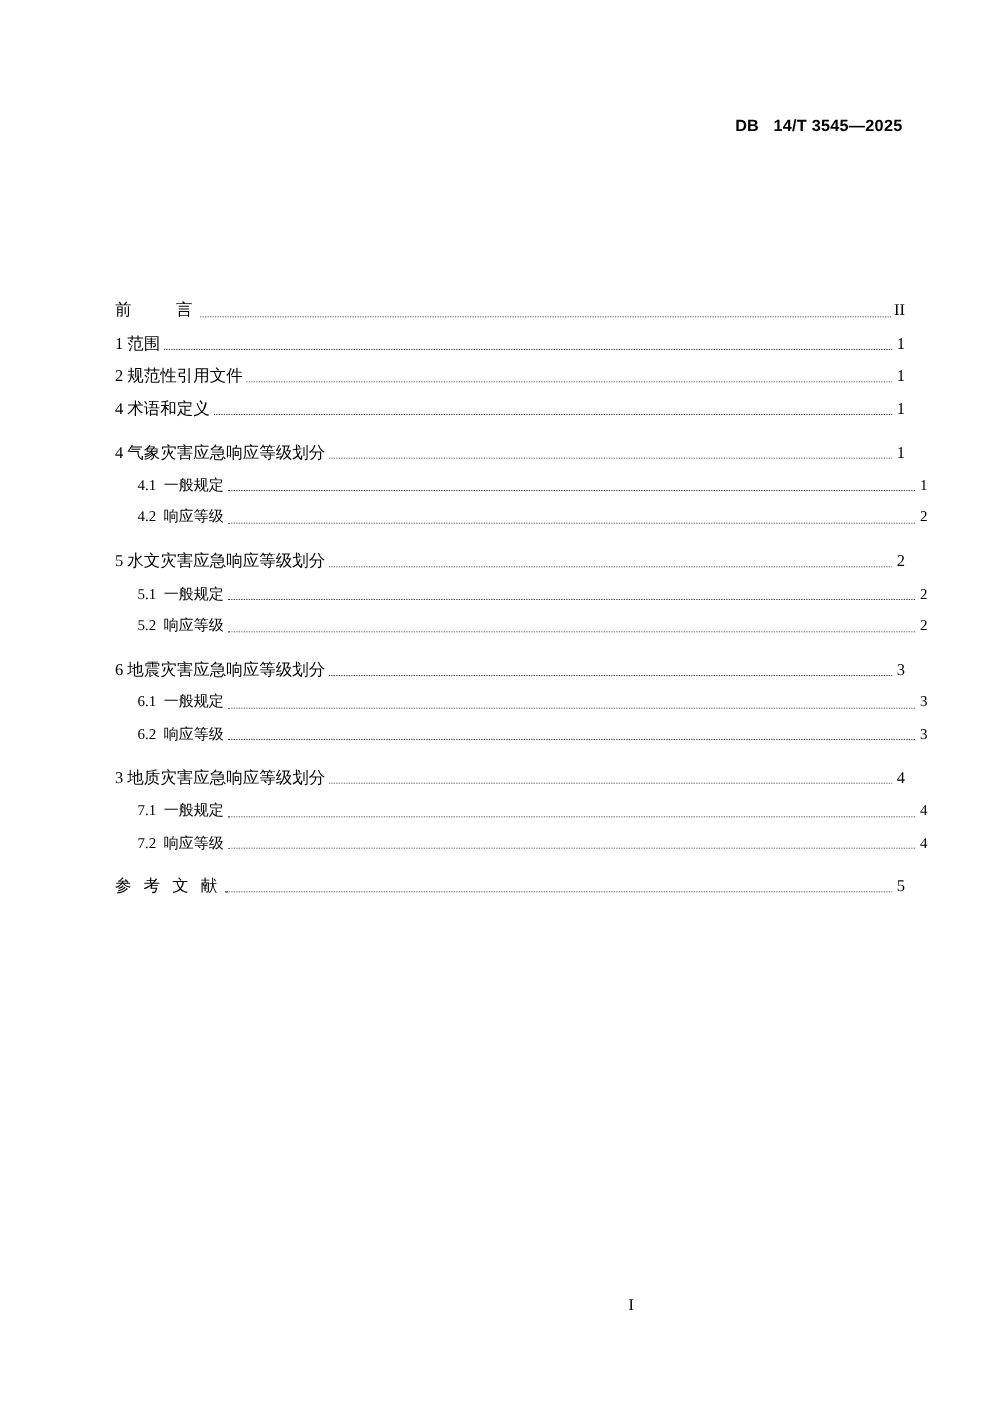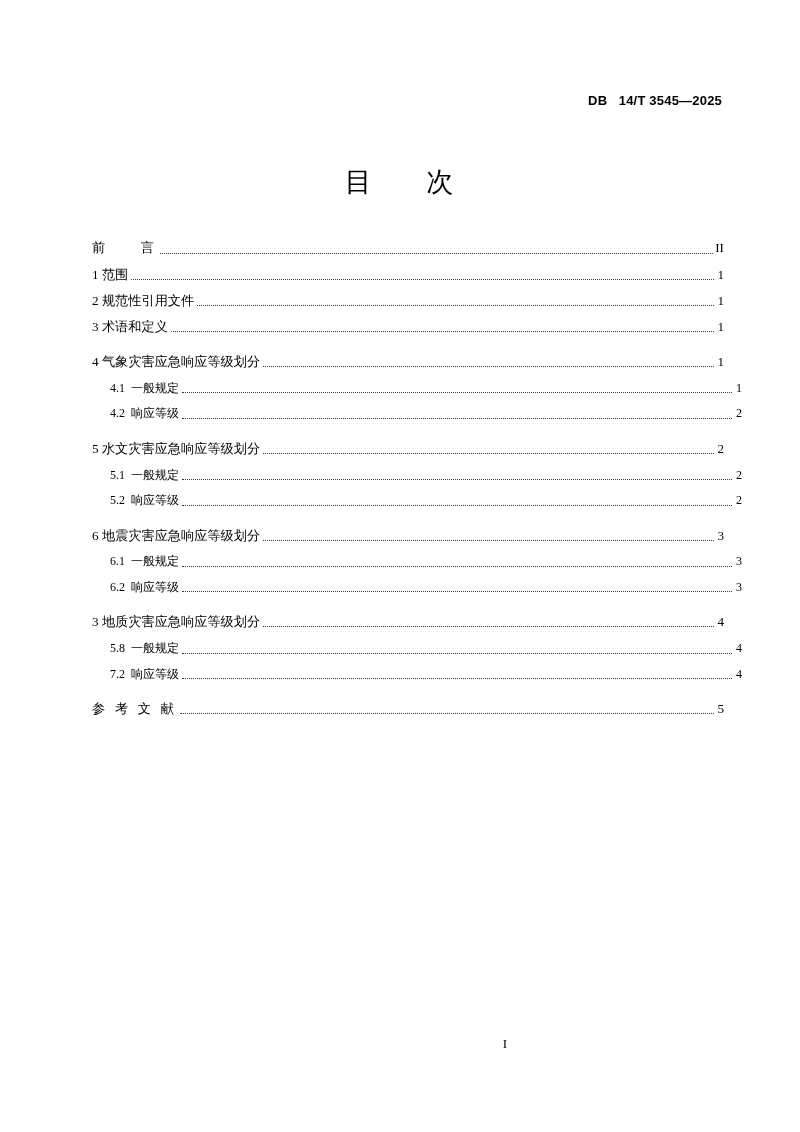--- a/index.html
+++ b/index.html
@@ -132,40 +132,39 @@
     white-space: pre;
   }
 </style>
 </head>
 <body>
 
 <div class="page">
 
   <div class="doc-header">DB   14/T 3545—2025</div>
 
-  <div class="toc-title">目      次</div>
 
   <div class="toc" id="toc-list">
       <div class="toc-row level-1">
         <span class="toc-label spaced">前     言</span>
         <span class="toc-leader"></span>
         <span class="toc-page">II</span>
       </div>
       <div class="toc-row level-1">
         <span class="toc-label">1 范围</span>
         <span class="toc-leader"></span>
         <span class="toc-page">1</span>
       </div>
       <div class="toc-row level-1">
         <span class="toc-label">2 规范性引用文件</span>
         <span class="toc-leader"></span>
         <span class="toc-page">1</span>
       </div>
       <div class="toc-row level-1">
-        <span class="toc-label">3 术语和定义</span>
+        <span class="toc-label">4 术语和定义</span>
         <span class="toc-leader"></span>
         <span class="toc-page">1</span>
       </div>
       <div class="toc-row level-1 gap-before">
         <span class="toc-label">4 气象灾害应急响应等级划分</span>
         <span class="toc-leader"></span>
         <span class="toc-page">1</span>
       </div>
       <div class="toc-row level-2">
         <span class="toc-label">4.1  一般规定</span>
@@ -206,21 +205,21 @@
         <span class="toc-label">6.2  响应等级</span>
         <span class="toc-leader"></span>
         <span class="toc-page">3</span>
       </div>
       <div class="toc-row level-1 gap-before">
         <span class="toc-label">3 地质灾害应急响应等级划分</span>
         <span class="toc-leader"></span>
         <span class="toc-page">4</span>
       </div>
       <div class="toc-row level-2">
-        <span class="toc-label">5.8  一般规定</span>
+        <span class="toc-label">7.1  一般规定</span>
         <span class="toc-leader"></span>
         <span class="toc-page">4</span>
       </div>
       <div class="toc-row level-2">
         <span class="toc-label">7.2  响应等级</span>
         <span class="toc-leader"></span>
         <span class="toc-page">4</span>
       </div>
       <div class="toc-row level-1 gap-before">
         <span class="toc-label spaced">参 考 文 献</span>

